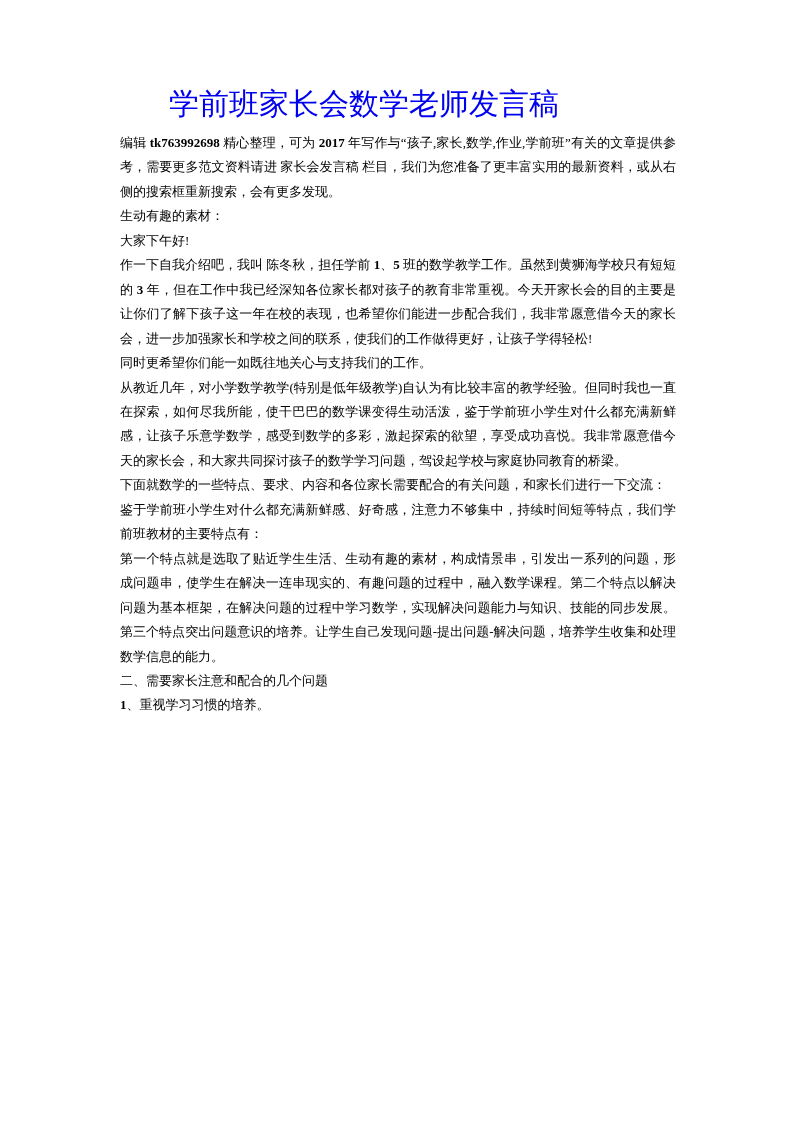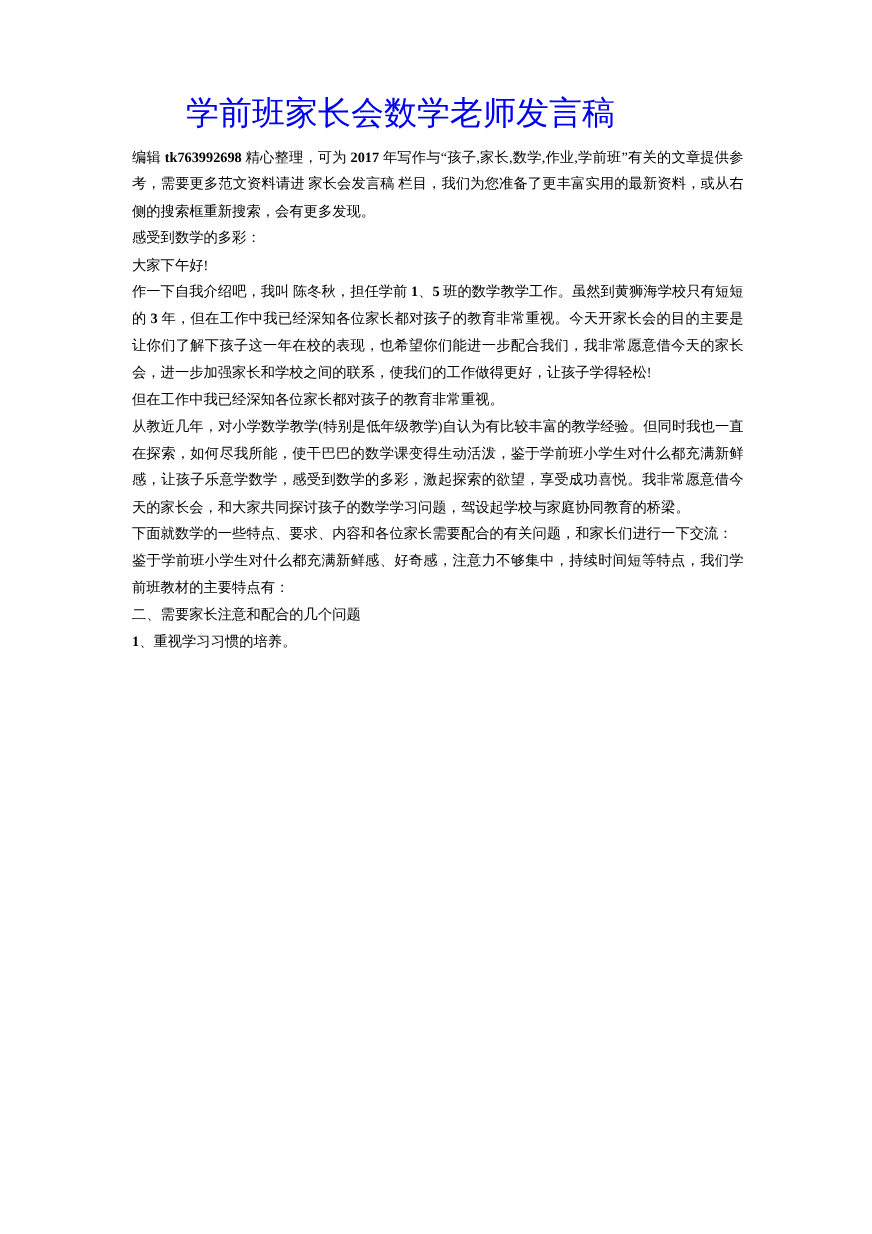--- a/index.html
+++ b/index.html
@@ -42,24 +42,25 @@
   }
 </style>
 </head>
 <body>
 
 <div class="page" style="background: rgb(255, 255, 255);">
   <div class="content">
     <div class="doc-title" style="color: rgb(0, 0, 238);">学前班家长会数学老师发言稿</div>
     <div>
         <p class="para"><span>编辑 </span><b>tk763992698</b><span> 精心整理，可为 </span><b>2017</b><span> 年写作与“孩子,家长,数学,作业,学前班”有关的文章提供参考，需要更多范文资料请进 家长会发言稿 栏目，我们为您准备了更丰富实用的最新资料，或从右侧的搜索框重新搜索，会有更多发现。</span></p>
-        <p class="para"><span>感受到数学的多彩：</span></p>
+        <p class="para"><span>生动有趣的素材：</span></p>
         <p class="para"><span>大家下午好!</span></p>
         <p class="para"><span>作一下自我介绍吧，我叫 陈冬秋，担任学前 </span><b>1</b><span>、</span><b>5</b><span> 班的数学教学工作。虽然到黄狮海学校只有短短的 </span><b>3</b><span> 年，但在工作中我已经深知各位家长都对孩子的教育非常重视。今天开家长会的目的主要是让你们了解下孩子这一年在校的表现，也希望你们能进一步配合我们，我非常愿意借今天的家长会，进一步加强家长和学校之间的联系，使我们的工作做得更好，让孩子学得轻松!</span></p>
-        <p class="para"><span>但在工作中我已经深知各位家长都对孩子的教育非常重视。</span></p>
+        <p class="para"><span>同时更希望你们能一如既往地关心与支持我们的工作。</span></p>
         <p class="para"><span>从教近几年，对小学数学教学(特别是低年级教学)自认为有比较丰富的教学经验。但同时我也一直在探索，如何尽我所能，使干巴巴的数学课变得生动活泼，鉴于学前班小学生对什么都充满新鲜感，让孩子乐意学数学，感受到数学的多彩，激起探索的欲望，享受成功喜悦。我非常愿意借今天的家长会，和大家共同探讨孩子的数学学习问题，驾设起学校与家庭协同教育的桥梁。</span></p>
         <p class="para"><span>下面就数学的一些特点、要求、内容和各位家长需要配合的有关问题，和家长们进行一下交流：</span></p>
         <p class="para"><span>鉴于学前班小学生对什么都充满新鲜感、好奇感，注意力不够集中，持续时间短等特点，我们学前班教材的主要特点有：</span></p>
+        <p class="para"><span>第一个特点就是选取了贴近学生生活、生动有趣的素材，构成情景串，引发出一系列的问题，形成问题串，使学生在解决一连串现实的、有趣问题的过程中，融入数学课程。第二个特点以解决问题为基本框架，在解决问题的过程中学习数学，实现解决问题能力与知识、技能的同步发展。第三个特点突出问题意识的培养。让学生自己发现问题-提出问题-解决问题，培养学生收集和处理数学信息的能力。</span></p>
         <p class="para"><span>二、需要家长注意和配合的几个问题</span></p>
         <p class="para"><b>1</b><span>、重视学习习惯的培养。</span></p>
       </div>
   </div>
 </div>
 
 </body></html>

